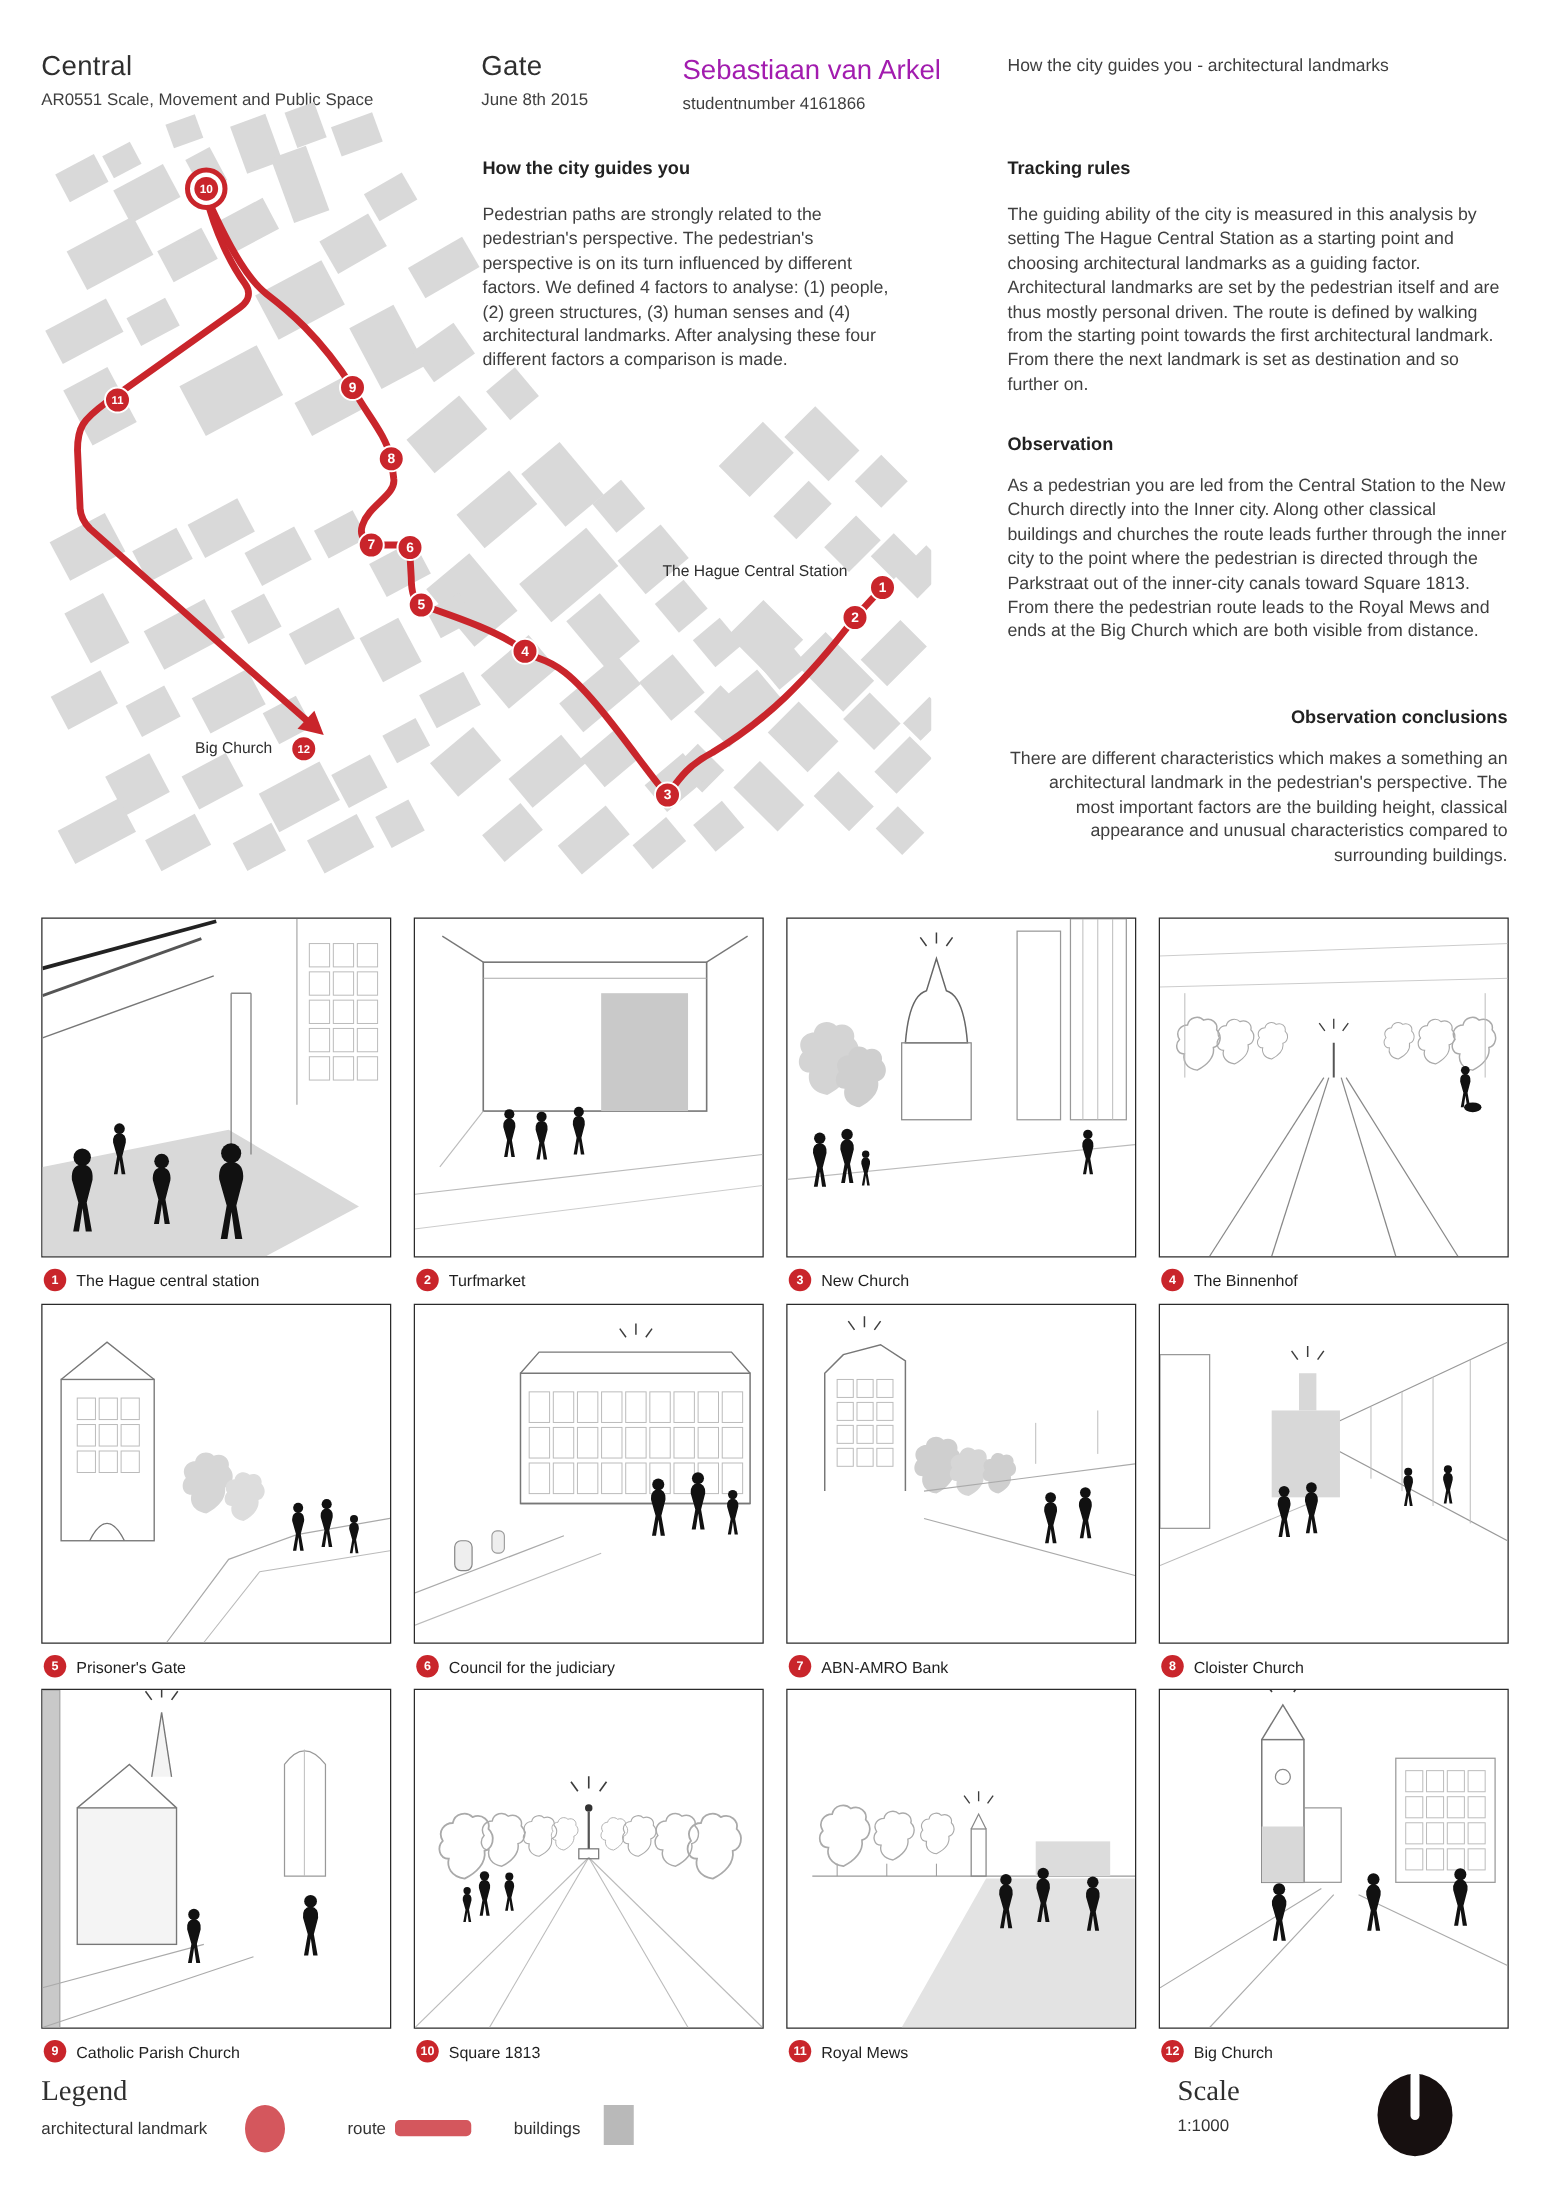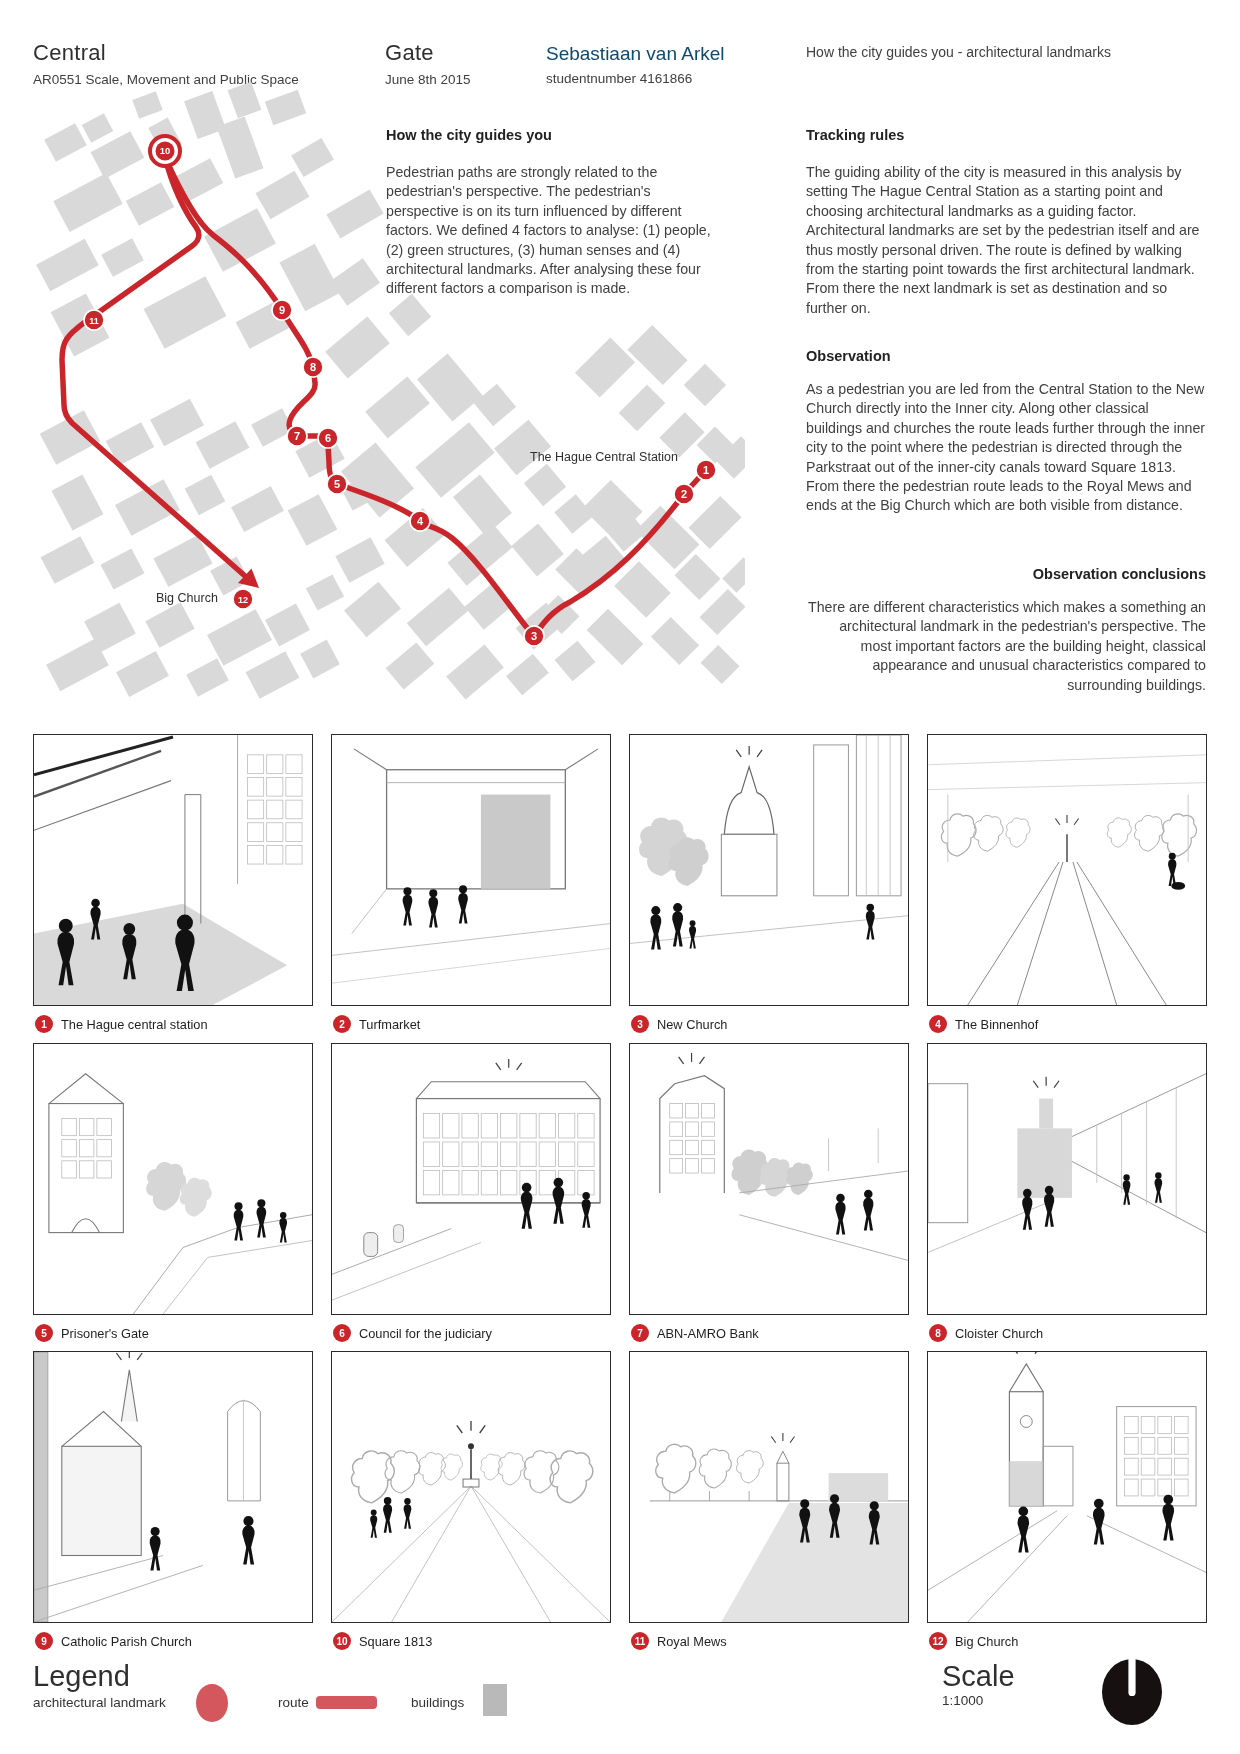--- a/index.html
+++ b/index.html
@@ -1,31 +1,31 @@
 <!DOCTYPE html>
 <html><head>
 <meta charset="utf-8">
 <style>
   html,body{margin:0;padding:0;background:#ffffff;}
   .page{position:relative;width:1240px;height:1754px;background:#fff;
         font-family:"Liberation Sans",sans-serif;color:#3d3d3d;overflow:hidden;}
   .abs{position:absolute;}
   .h-label{font-size:22px;color:#2f2f2f;letter-spacing:.3px;}
   .h-sub{font-size:13.5px;color:#3f3f3f;margin-top:6px;}
-  .h-name{font-size:19px;color:#0c4a6e;}
+  .h-name{font-size:22px;color:#a21caf;}
   .col-head{font-size:14.5px;font-weight:700;color:#222;}
   .body-text{font-size:14.2px;line-height:19.4px;color:#3f3f3f;}
   .map-label{font-size:12.5px;color:#2e2e2e;white-space:nowrap;}
   .panel{position:absolute;width:280px;height:272px;border:1.3px solid #2b2b2b;background:#fff;box-sizing:border-box;}
   .panel svg{display:block;width:100%;height:100%;}
   .caption{position:absolute;display:flex;align-items:center;gap:8px;height:20px;}
   .badge{min-width:18px;width:18px;height:18px;border-radius:50%;background:#c9252b;color:#fff;
          font-size:10px;font-weight:700;display:flex;align-items:center;justify-content:center;}
   .cap-label{font-size:12.8px;color:#1f1f1f;white-space:nowrap;}
-  .legend-head{font-size:29px;color:#2f2f2f;}
+  .legend-head{font-size:23px;color:#2f2f2f;font-family:Liberation Serif, serif;}
   .legend-item{font-size:13.5px;color:#333;}
   .scale-val{font-size:13.5px;color:#333;}
 </style>
 </head>
 <body>
 
 <div class="page">
 
   <div class="abs" style="left:33px;top:40px;">
     <div class="h-label">Central</div>

